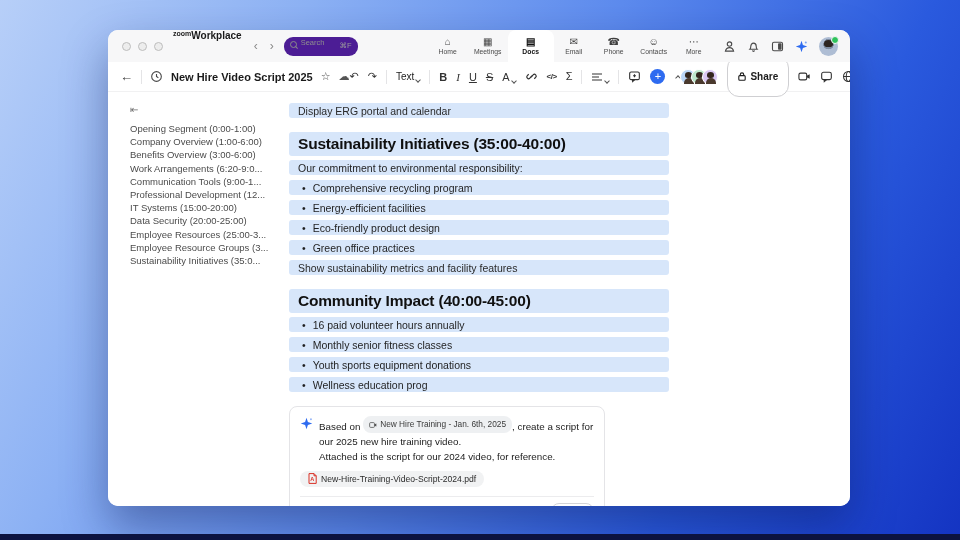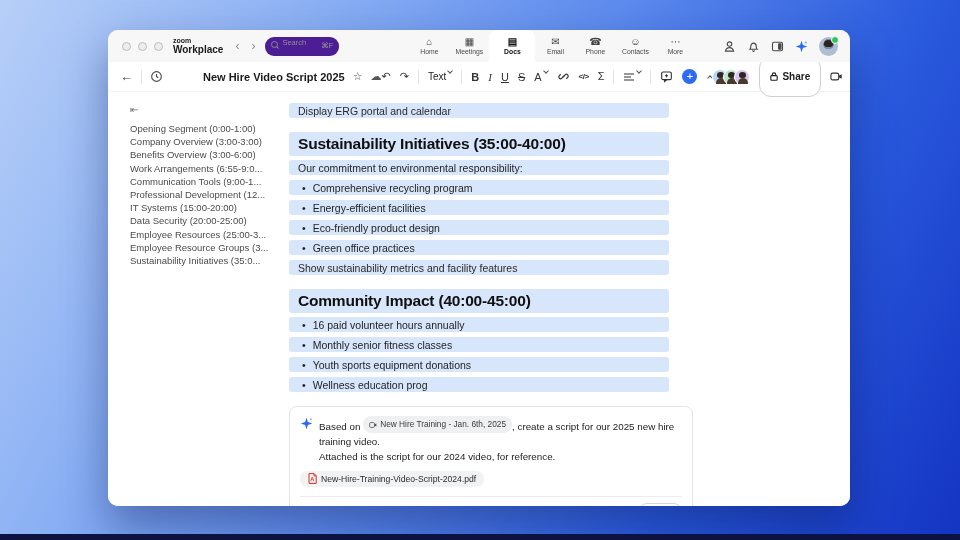--- a/index.html
+++ b/index.html
@@ -8,21 +8,21 @@
     background:linear-gradient(118deg,#b7cff8 0%,#8cb1f4 25%,#5d8bee 50%,#2a5ade 75%,#1434c2 100%); }
   .bottom-strip { position:absolute; left:0; bottom:0; width:960px; height:6px; background:#0c1340; }
 
   .window { position:absolute; left:108px; top:30px; width:742px; height:476px; background:#fff;
     border-radius:10px; box-shadow:0 20px 45px rgba(8,20,80,.40); overflow:hidden; }
 
   
   .chrome { position:relative; height:32px; background:#f7f7f8; display:flex; align-items:stretch; }
   .traffic { display:flex; align-items:center; gap:7px; padding:0 10px 0 14px; }
   .tl { width:9px; height:9px; border-radius:50%; border:1.2px solid #bdbdbd; background:#ededed; }
-  .logo { display:flex; flex-direction:column; justify-content:center; line-height:1; margin-right:12px; }
+  .logo { display:flex; flex-direction:row; justify-content:center; line-height:1; margin-right:12px; }
   .logo .l1 { font-size:7px; font-weight:700; color:#1a1a1a; }
   .logo .l2 { font-size:10px; font-weight:700; color:#1a1a1a; margin-top:1px; }
   .navchev { display:flex; align-items:center; gap:12px; color:#8a8a8a; font-size:12px; margin-right:10px; }
   .navchev span { cursor:default; }
   .searchpill { align-self:center; display:flex; align-items:flex-start; background:#4c1d95; border-radius:9px;
     height:19px; width:74px; padding:2px 6px 0 6px; }
   .mag { position:relative; width:8px; height:8px; margin-top:2px; margin-right:3px; flex:none; }
   .mag::before { content:""; position:absolute; width:5px; height:5px; border:1.2px solid #8a8a8a; border-radius:50%; left:0; top:0; }
   .mag::after { content:""; position:absolute; width:3px; height:1.2px; background:#8a8a8a; transform:rotate(45deg); left:5px; top:6px; }
   .search-txt { font-size:7.5px; line-height:8px; color:#8f8f8f; width:24px; word-break:break-all; }
@@ -42,33 +42,33 @@
     background:radial-gradient(circle at 50% 38%,#7d8ba0 0 34%,#aebdd4 35% 100%); }
   .avatar-self::before { content:""; position:absolute; left:5px; top:3px; width:9px; height:7px; border-radius:50% 50% 40% 40%; background:#2c2420; }
   .avatar-self::after { content:""; position:absolute; right:-1px; top:-1px; width:6px; height:6px; border-radius:50%; background:#2fc35c; border:1.5px solid #f7f7f8; }
 
   
   .dtoolbar { height:30px; display:flex; align-items:center; padding:0 12px; background:#fff; border-bottom:1px solid #f1f1f2; }
   .dt-left { display:flex; align-items:center; gap:8px; }
   .glyph { color:#3c3c3c; }
   .back { font-size:13px; }
   .vdiv { width:1px; height:14px; background:#e4e4e6; }
-  .doc-title { font-size:11px; font-weight:700; color:#1a1a1a; white-space:nowrap;margin-left:32px; }
+  .doc-title { font-size:11px; font-weight:700; color:#1a1a1a; white-space:nowrap; }
   .star { font-size:11px; color:#555; }
   .cloud { font-size:11px; color:#555; }
   .dt-center { display:flex; align-items:center; gap:9px; margin:0 auto; }
   .ticon { font-size:11px; color:#333; line-height:1; cursor:default; }
   .fmt { font-size:11px; font-weight:700; color:#333; }
   .fmt.i { font-style:italic; font-weight:400; font-family:"Liberation Serif",serif; }
   .fmt.u { text-decoration:underline; font-weight:400; }
   .fmt.s { text-decoration:line-through; font-weight:400; }
   .code-ic { font-size:8px; font-weight:700; color:#333; letter-spacing:-0.5px; }
   .caret { width:4px; height:4px; border-right:1.1px solid #555; border-bottom:1.1px solid #555; transform:rotate(45deg); margin-left:2px; margin-top:-2px; display:inline-block; }
   .caret-up { transform:rotate(-135deg); margin-top:3px; }
-  .withcaret { display:flex; align-items:flex-start; }
+  .withcaret { display:flex; align-items:flex-end; }
   .textstyle { font-size:10px; color:#222; }
   .plusbtn { width:15px; height:15px; border-radius:50%; background:#2e6bf0; color:#fff; display:flex; align-items:center; justify-content:center; font-size:11px; line-height:1; }
   .dt-right { display:flex; align-items:center; gap:9px; }
   .collabs { display:flex; }
   .collab { width:16px; height:16px; border-radius:50%; border:1.5px solid #fff; position:relative; margin-left:-5px; }
   .collab:first-child { margin-left:0; }
   .collab::before { content:""; position:absolute; left:4px; top:2px; width:7px; height:6px; border-radius:50% 50% 42% 42%; background:#33261e; }
   .collab::after { content:""; position:absolute; left:2.5px; top:8.5px; width:10px; height:6px; border-radius:5px 5px 0 0; background:#4a392d; }
   .sharebtn { display:flex; align-items:center; gap:4px; border:1px solid #cfcfd2; border-radius:12px; padding:14px 10px; font-size:10px; font-weight:600; color:#1c1c1c; background:#fff; }
 
@@ -79,21 +79,21 @@
   .outline-item { font-size:9.5px; color:#4b4b4b; line-height:13.2px; white-space:nowrap; overflow:hidden; cursor:default; }
   .outline-item.active .outline-label { color:#2e6bf0; font-weight:700; }
 
   .content { width:380px; padding-top:11px; flex:none; }
   .blk { background:#d7e6fa; border-radius:3px; padding:1.5px 9px; margin-bottom:5px; font-size:10.5px; line-height:12px; color:#1f1f1f; }
   .blk.t-italic { color:#2a2a2a; }
   .blk.t-heading { font-size:15.5px; font-weight:700; line-height:16px; padding:4px 9px; margin-top:14px; margin-bottom:4px; color:#101010; letter-spacing:-0.2px; }
   .blk.t-bullet .blk-text::before { content:"•"; margin:0 7px 0 4px; }
 
   
-  .ai-card { width:404px; border:1px solid #e4e4e7; border-radius:8px; margin-top:14px; padding:9px 10px 7px 10px; background:#fff; }
+  .ai-card { width:316px; border:1px solid #e4e4e7; border-radius:8px; margin-top:14px; padding:9px 10px 7px 10px; background:#fff; }
   .ai-row1 { display:flex; align-items:flex-start; }
   .spark { width:13px; height:13px; flex:none; margin:1px 6px 0 0; }
   .ai-text { font-size:9.8px; color:#1c1c1c; line-height:15px; }
   .chip { display:inline-flex; align-items:center; gap:3px; background:#eef0f2; border-radius:8px; padding:1px 6px; font-size:8.3px; color:#3a3a3a; vertical-align:1px; }
   .chip svg { width:8px; height:8px; }
   .file-chip { display:inline-flex; align-items:center; gap:4px; background:#f1f2f3; border-radius:9px; padding:2.5px 8px; font-size:8.6px; color:#2b2b2b; margin-top:7px; }
   .file-chip svg { width:9px; height:11px; }
   .ai-footer { border-top:1px solid #ececee; margin-top:8px; padding-top:6px; display:flex; align-items:center; justify-content:space-between; }
   .status { font-size:10px; font-weight:700; color:#2e6bf0; }
   .stopbtn { border:1px solid #d4d4d7; border-radius:10px; background:#fff; padding:2px 10px; font-size:9.3px; font-weight:700; color:#1c1c1c; }
@@ -282,27 +282,27 @@
     </div>
 
     <div class="body">
       <div class="outline">
         <span class="collapse-ic">⇤</span>
         <div>
             <div class="outline-item">
     <span class="outline-label">Opening Segment (0:00-1:00)</span>
   </div>
             <div class="outline-item">
-    <span class="outline-label">Company Overview (3:00-3:00)</span>
+    <span class="outline-label">Company Overview (1:00-6:00)</span>
   </div>
             <div class="outline-item">
     <span class="outline-label">Benefits Overview (3:00-6:00)</span>
   </div>
             <div class="outline-item">
-    <span class="outline-label">Work Arrangements (6:55-9:0...</span>
+    <span class="outline-label">Work Arrangements (6:20-9:0...</span>
   </div>
             <div class="outline-item">
     <span class="outline-label">Communication Tools (9:00-1...</span>
   </div>
             <div class="outline-item">
     <span class="outline-label">Professional Development (12...</span>
   </div>
             <div class="outline-item">
     <span class="outline-label">IT Systems (15:00-20:00)</span>
   </div>

